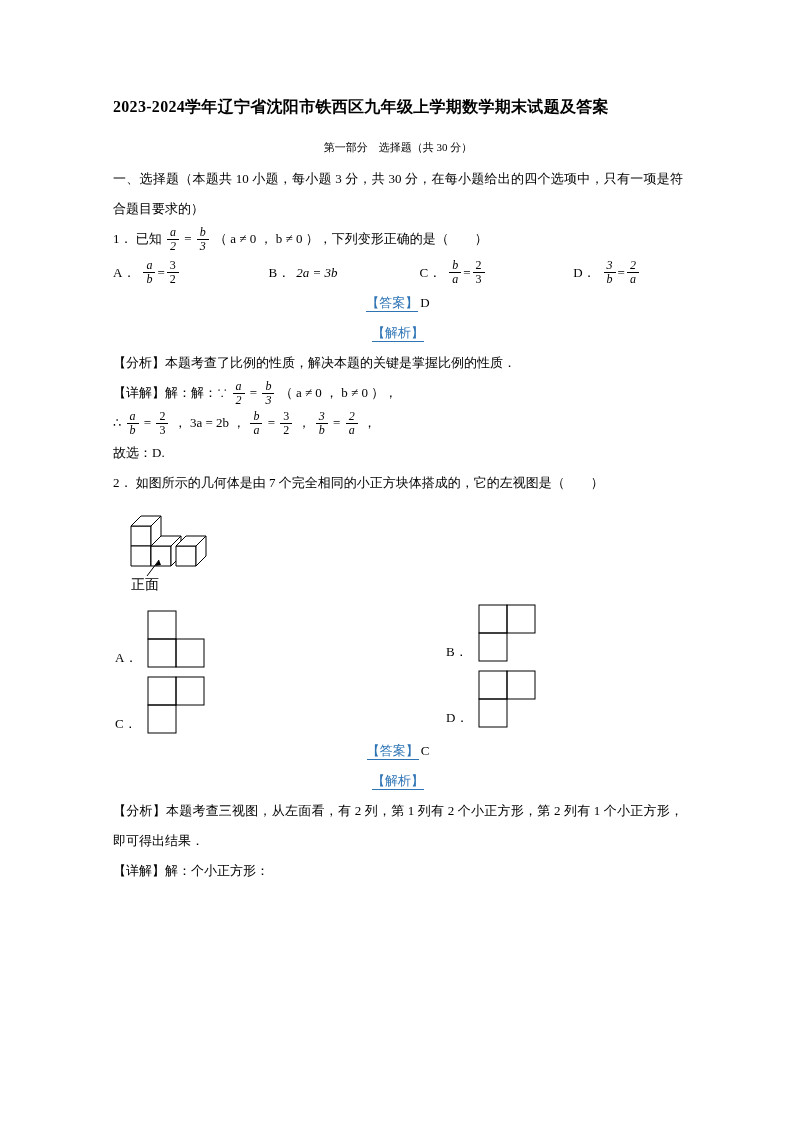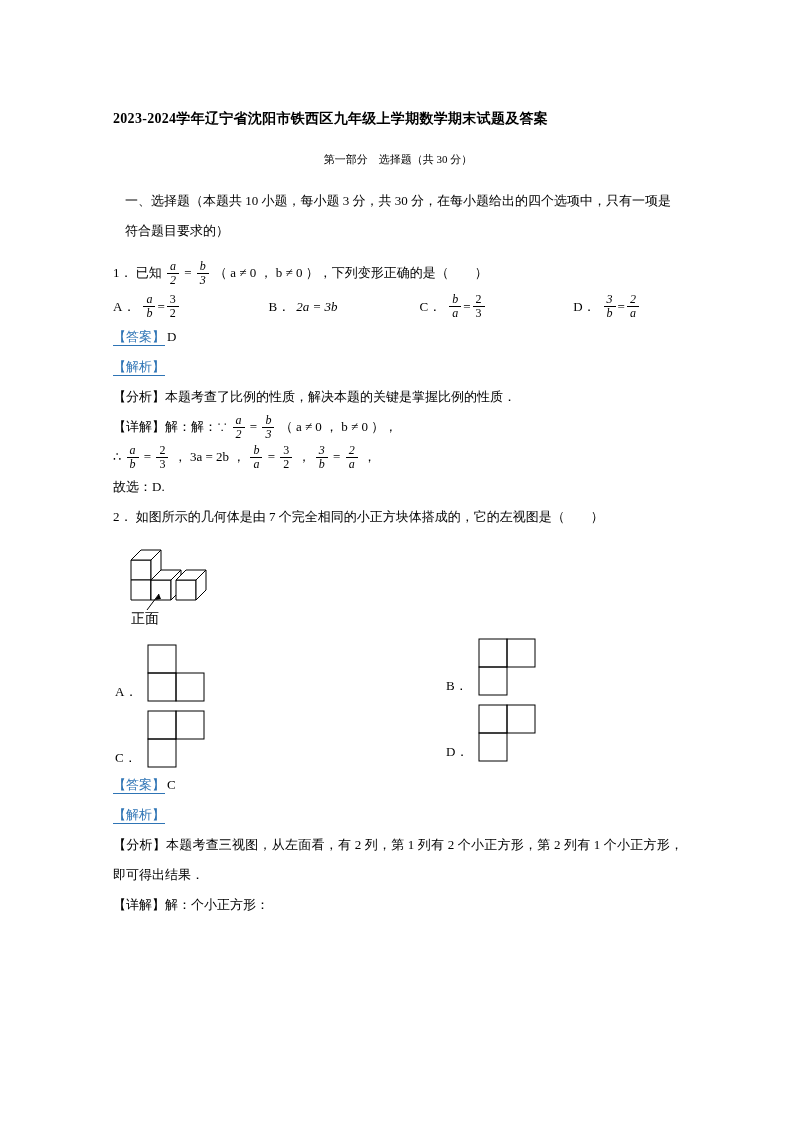--- a/index.html
+++ b/index.html
@@ -17,53 +17,54 @@
   }
   .page {
     position: absolute;
     left: 0; top: 0;
     width: 793px;
     height: 1122px;
     box-sizing: border-box;
     padding: 88px 110px 40px 113px;
   }
   .doc-title {
-    font-size: 14px;
+    font-size: 16px;
     font-weight: bold;
     line-height: 38px;
     letter-spacing: 0.3px;
-    margin: 12px 0 6px 0;
+    margin: 0 0 6px 0;
   }
   .part-head {
     text-align: center;
     font-size: 11px;
     line-height: 30px;
     margin: 0 0 2px 0;
   }
   .para {
     font-size: 13px;
     line-height: 30px;
     text-align: justify;
-    margin: 12px;
+    margin: 0;
   }
   .q-line {
     font-size: 13px;
     line-height: 30px;
     margin: 0;
   }
   .ans-label {
     color: #2e74b5;
     border-bottom: 1px solid #2e74b5;
     display: inline-block;
     line-height: 17px;
   }
   .ans-row {
     font-size: 13px;
     line-height: 30px;
     margin: 0;
+    text-align: center;
   }
   .ans-row .val {
     color: #000;
     margin-left: 2px;
   }
   .blk {
     font-size: 13px;
     line-height: 30px;
     margin: 0;
     text-align: justify;

